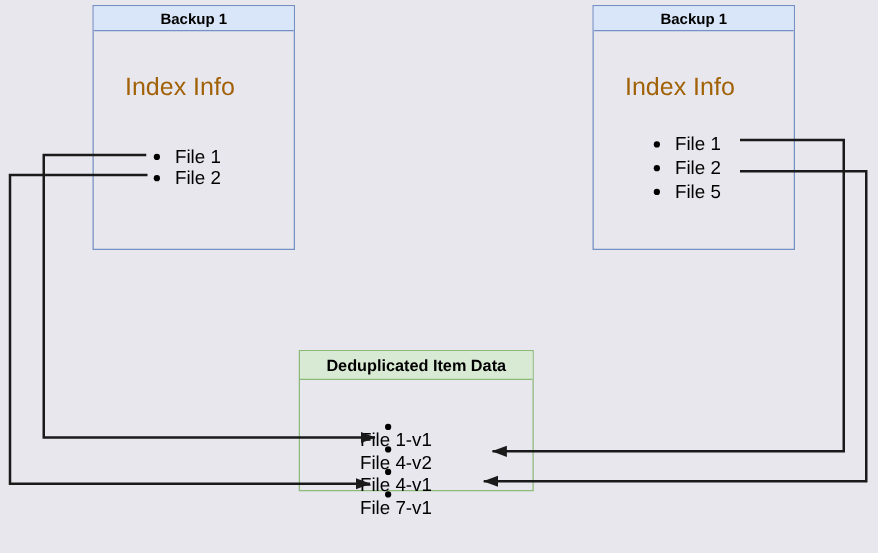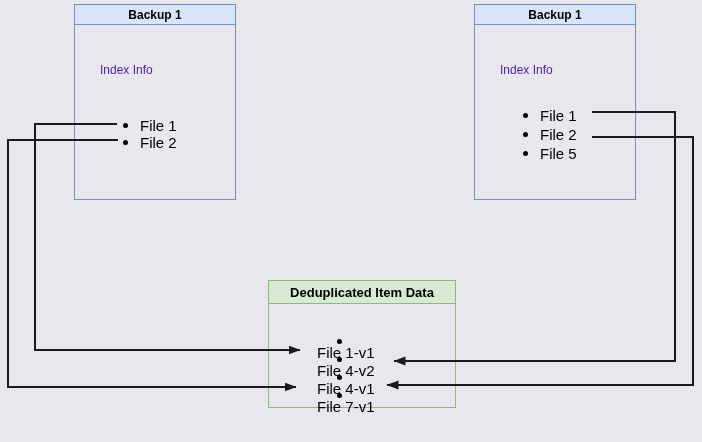--- a/index.html
+++ b/index.html
@@ -28,23 +28,23 @@
     border-color: inherit;
     font-weight: bold;
     color: #000;
     text-align: center;
     overflow: hidden;
   }
   .blue .box-header  { background: #d9e5f8; height: 20px; line-height: 20px; font-size: 12px; }
   .green .box-header { background: #d8ead3; height: 23px; line-height: 23px; font-size: 13px; }
   .subtitle {
     position: absolute;
-    font-size: 12px;
+    font-size: 20px;
     line-height: 18px;
-    color: #4c1d95;
+    color: #a16207;
     white-space: nowrap;
   }
   .list { position: absolute; }
   .list-row {
     display: flex;
     align-items: center;
     font-size: 15px;
     color: #000;
     white-space: nowrap;
   }
@@ -104,21 +104,21 @@
         <span class="dot"></span>
         <span>File 2</span>
       </div>
       <div class="list-row">
         <span class="dot"></span>
         <span>File 5</span>
       </div>
     </div>
   </div>
 
-  <div class="box green" style="left:268px; top:280px; width:188px; height:128px;">
+  <div class="box green" style="left:239px; top:280px; width:188px; height:113px;">
     <div class="box-header">Deduplicated Item Data</div>
     <div class="list rows18" style="left:48px; top:58px;">
       <div class="list-row">
         <span class="dot"></span>
         <span>File 1-v1</span>
       </div>
       <div class="list-row">
         <span class="dot"></span>
         <span>File 4-v2</span>
       </div>

